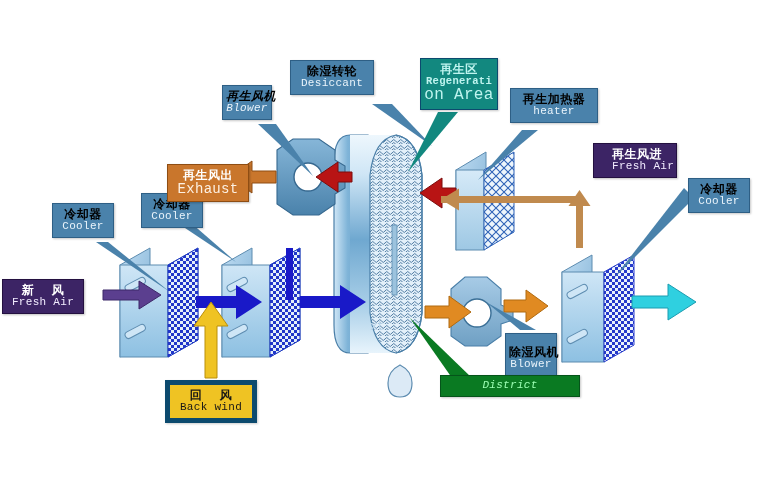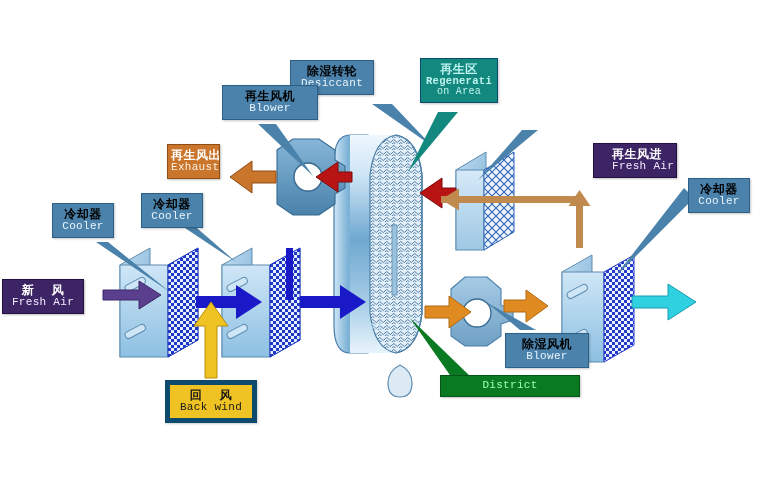--- a/index.html
+++ b/index.html
@@ -255,36 +255,40 @@
       <polygon points="452,378 472,378 410,318" fill="#0a7a22"></polygon>
     </g>
   </svg>
 
 
   <div class="lbl steel" style="left:290px;top:60px;width:84px;padding:4px 3px;font-size:12px;">
     <span class="cn">除湿转轮</span>
     <span class="en" style="font-size:11px;">Desiccant</span>
   </div>
 
-  <div class="lbl steel" style="left:222px;top:85px;width:96px;padding:4px 3px;font-size:12px;">
+  <div class="lbl steel" style="left:222px;top:85px;width:50px;padding:4px 3px;font-size:12px;font-style:italic;">
     <span class="cn">再生风机</span>
     <span class="en" style="font-size:11px;">Blower</span>
   </div>
 
-  <div class="lbl orange" style="left:167px;top:144px;width:53px;padding:4px 3px;font-size:12px;">
+  <div class="lbl orange" style="left:167px;top:164px;width:82px;padding:4px 3px;font-size:12px;">
     <span class="cn">再生风出</span>
-    <span class="en" style="font-size:11px;">Exhaust</span>
+    <span class="en" style="font-size:14px;">Exhaust</span>
   </div>
 
   <div class="lbl teal" style="left:420px;top:58px;width:78px;padding:4px 3px;font-size:12px;">
     <span class="cn">再生区</span>
     <span class="en" style="font-size:10.5px;font-weight:bold;">Regenerati</span>
-    <span class="en" style="font-size:10px;">on Area</span>
-  </div>
-
+    <span class="en" style="font-size:16px;">on Area</span>
+  </div>
+
+  <div class="lbl steel" style="left:510px;top:88px;width:88px;padding:4px 3px;font-size:12px;">
+    <span class="cn">再生加热器</span>
+    <span class="en" style="font-size:11px;">heater</span>
+  </div>
 
   <div class="lbl purple" style="left:593px;top:143px;width:84px;padding:4px 18px;font-size:12px;">
     <span class="cn">再生风进</span>
     <span class="en" style="font-size:11px;">Fresh Air</span>
   </div>
 
   <div class="lbl steel" style="left:688px;top:178px;width:62px;padding:4px 3px;font-size:12px;">
     <span class="cn">冷却器</span>
     <span class="en" style="font-size:11px;">Cooler</span>
   </div>
@@ -306,23 +310,23 @@
     <span class="en" style="font-size:11px;">Fresh Air</span>
   </div>
 
   <div class="lbl yellow" style="left:165px;top:380px;width:92px;padding:4px 3px;font-size:12px;">
     <span class="cn">
       <span>回</span><span class="sp">&nbsp;</span><span>风</span>
     </span>
     <span class="en" style="font-size:11px;">Back wind</span>
   </div>
 
-  <div class="lbl steel" style="left:505px;top:333px;width:84px;padding:4px 3px;font-size:12px;">
+  <div class="lbl steel" style="left:505px;top:333px;width:52px;padding:12px 3px;font-size:12px;">
     <span class="cn">除湿风机</span>
     <span class="en" style="font-size:11px;">Blower</span>
   </div>
 
   <div class="lbl green" style="left:440px;top:375px;width:140px;padding:4px 3px;font-size:12px;">
-    <span class="en" style="font-size:11px;">District</span>
+    <span class="en" style="font-size:11px;font-style:italic;">District</span>
   </div>
 
 
 </div>
 
 </body></html>

